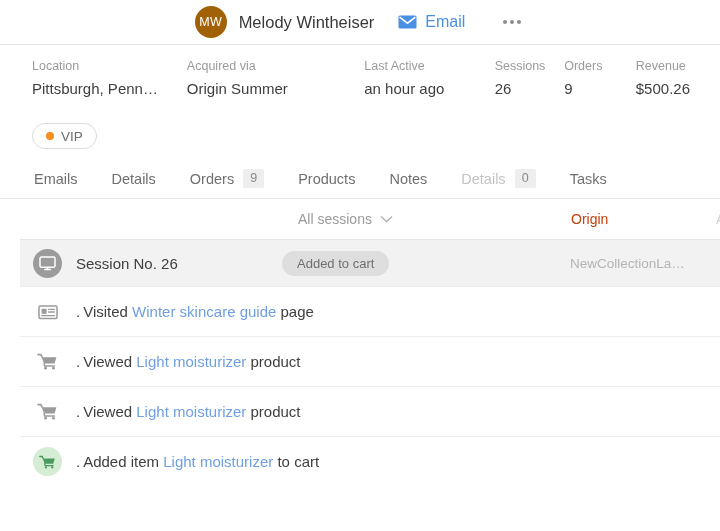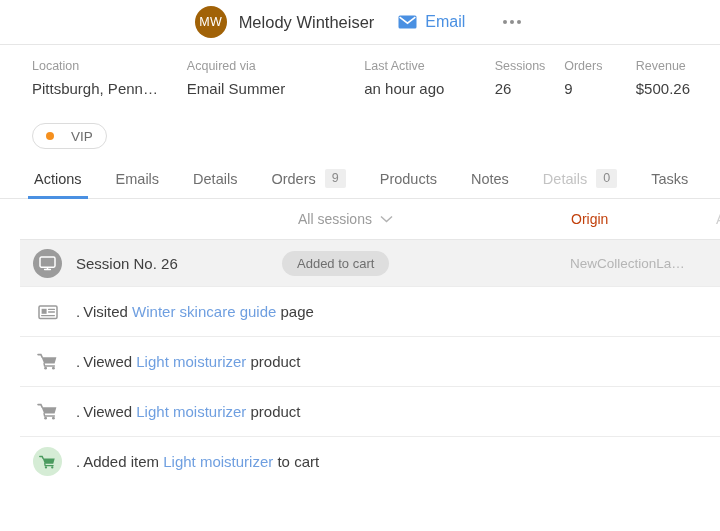--- a/index.html
+++ b/index.html
@@ -116,21 +116,20 @@
     display: flex;
     align-items: center;
     border: 1px solid #dcdcdc;
     border-radius: 14px;
     height: 26px;
     padding: 0 13px;
     font-size: 13.5px;
     color: #6d6d6d;
     cursor: pointer;
     box-sizing: border-box;
-    gap: 10px;
   }
   .vip-dot {
     width: 8px;
     height: 8px;
     border-radius: 50%;
     background: #f5901e;
     margin-right: 7px;
     display: block;
   }
   .addtag {
@@ -329,21 +328,21 @@
   </div>
 </div>
 
 <div class="stats">
   <div class="stat s-location">
     <div class="stat-label">Location</div>
     <div class="stat-value">Pittsburgh, Penn…</div>
   </div>
   <div class="stat s-acquired">
     <div class="stat-label">Acquired via</div>
-    <div class="stat-value">Email Summer</div>
+    <div class="stat-value">Origin Summer</div>
   </div>
   <div class="stat s-active">
     <div class="stat-label">Last Active</div>
     <div class="stat-value">an hour ago</div>
   </div>
   <div class="stat s-sessions">
     <div class="stat-label">Sessions</div>
     <div class="stat-value">26</div>
   </div>
   <div class="stat s-orders">
@@ -357,23 +356,20 @@
 </div>
 
 <div class="tagrow">
   <div class="vip-pill">
     <span class="vip-dot"></span>
     <span>VIP</span>
   </div>
 </div>
 
 <div class="tabs">
-  <div class="tab active">
-    <span>Actions</span>
-  </div>
   <div class="tab">
     <span>Emails</span>
   </div>
   <div class="tab">
     <span>Details</span>
   </div>
   <div class="tab">
     <span>Orders</span>
     <span class="tab-badge">9</span>
   </div>

